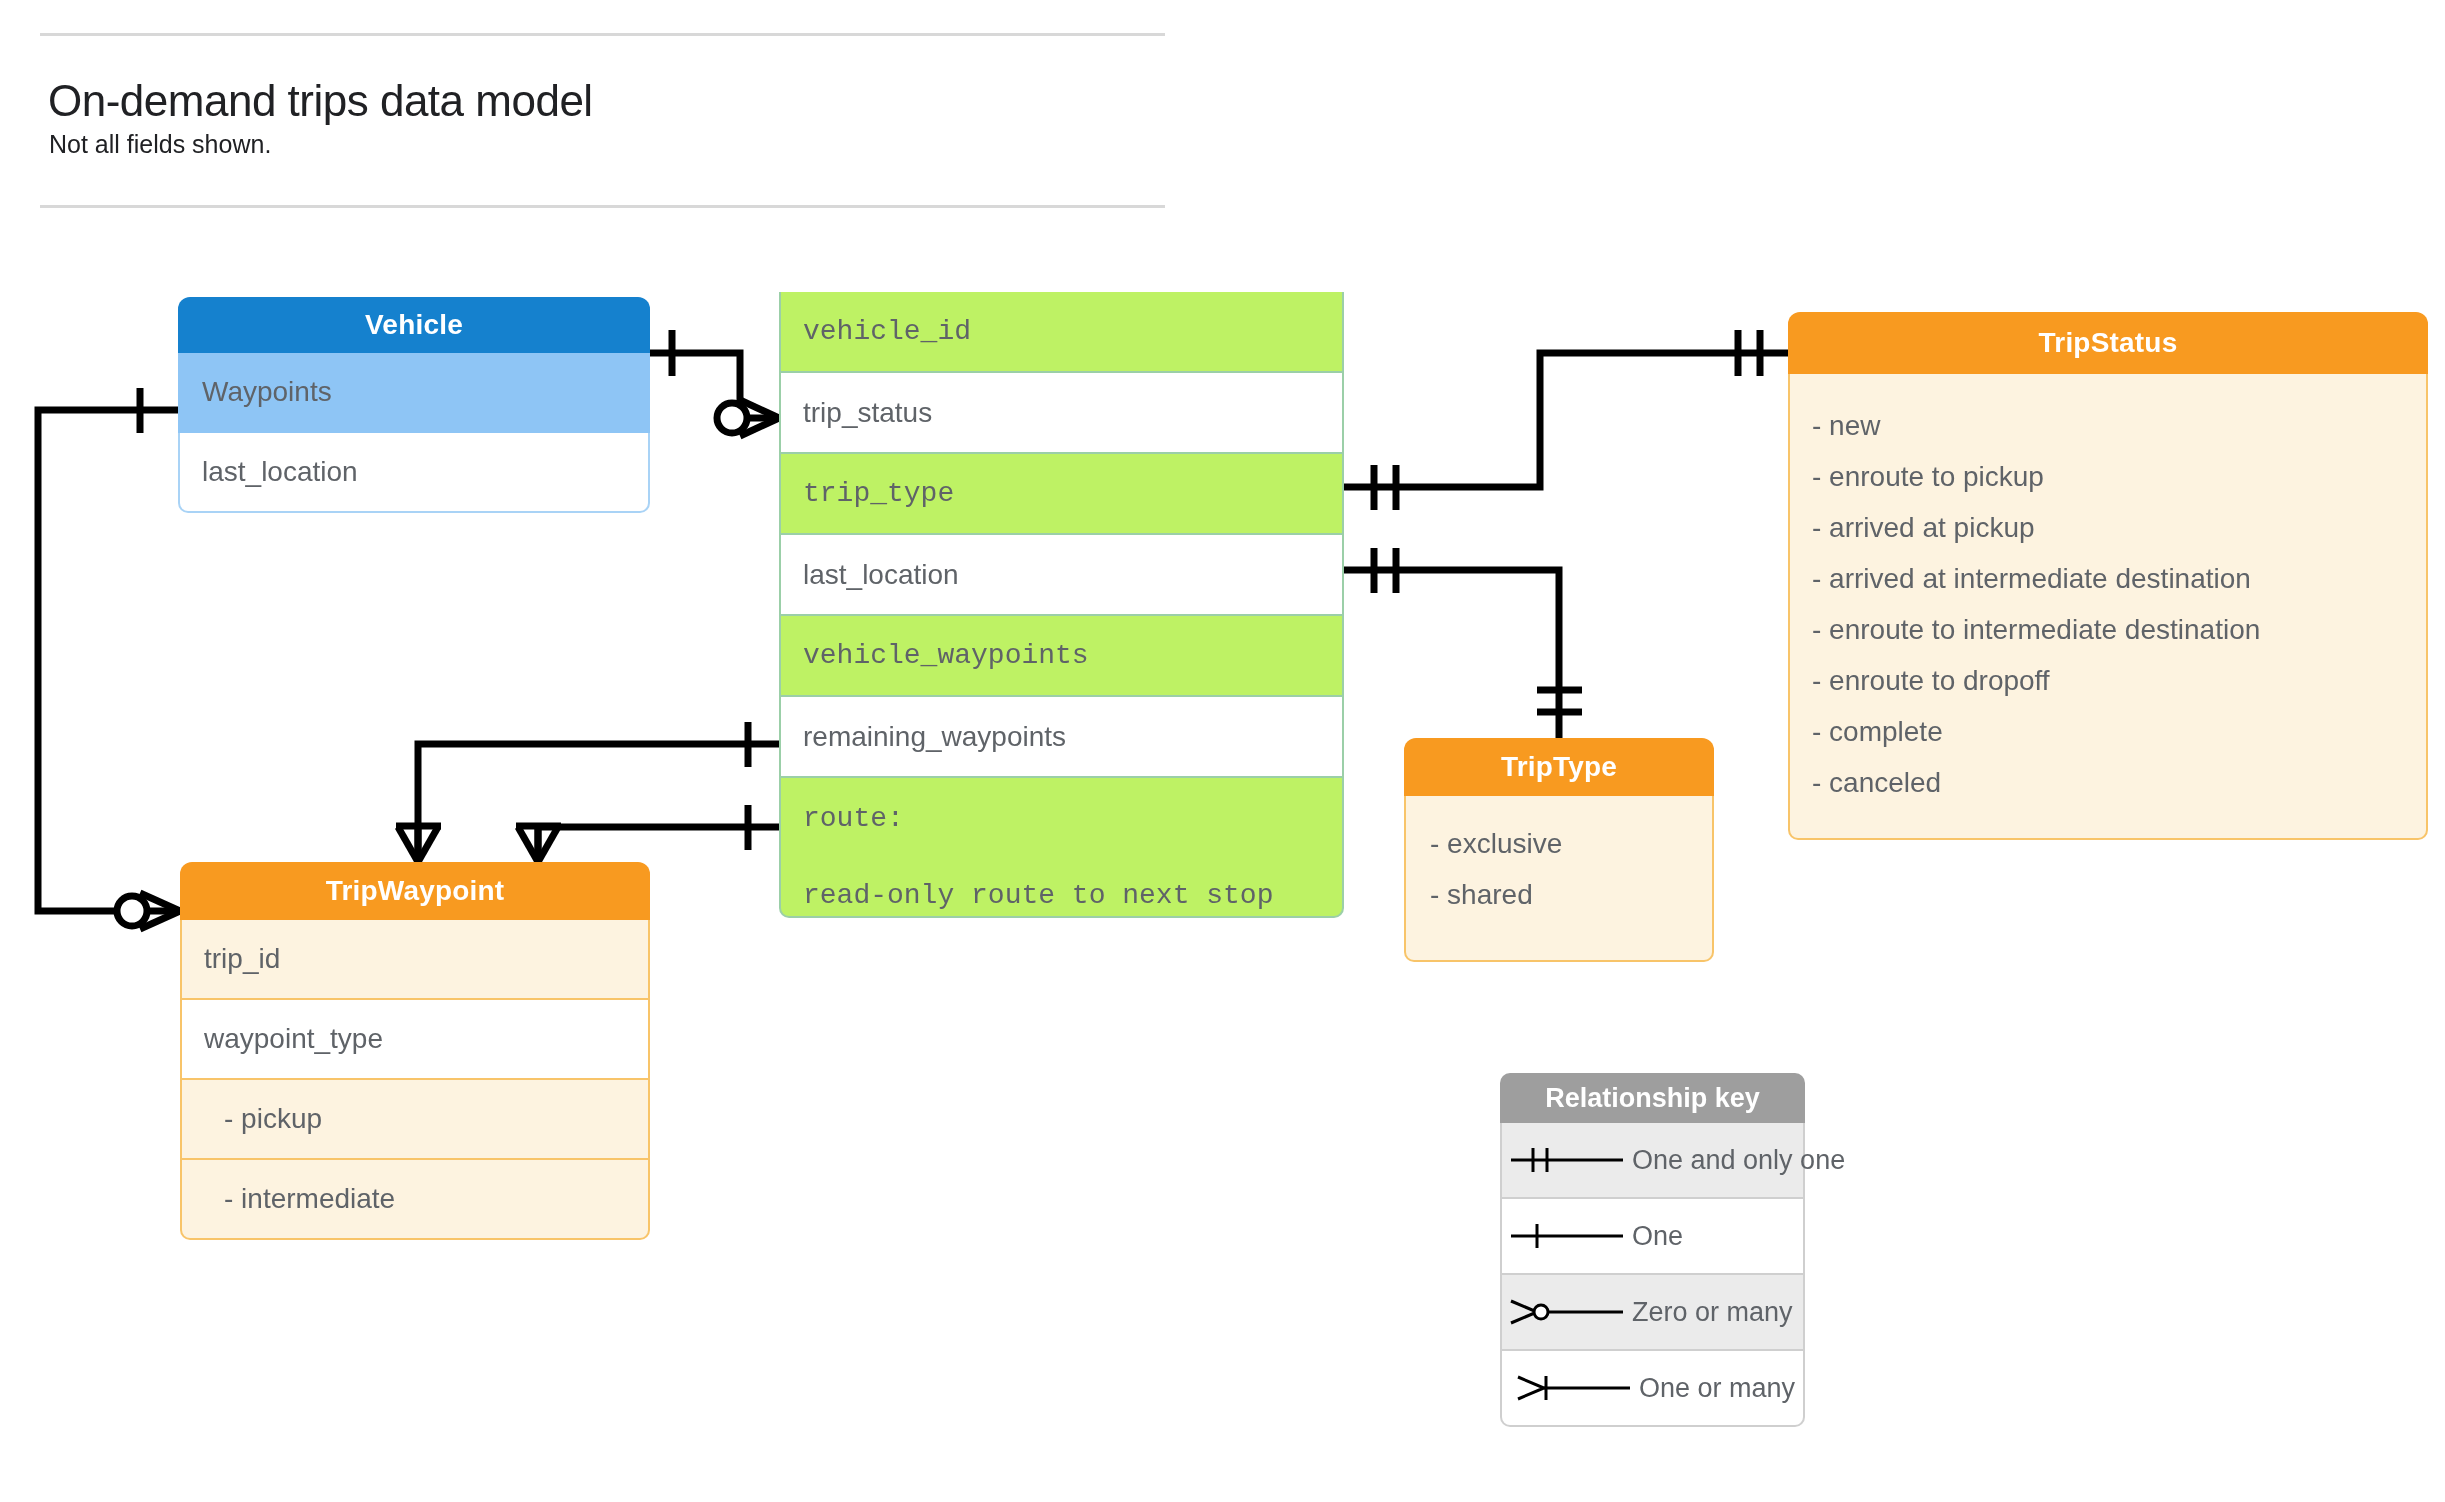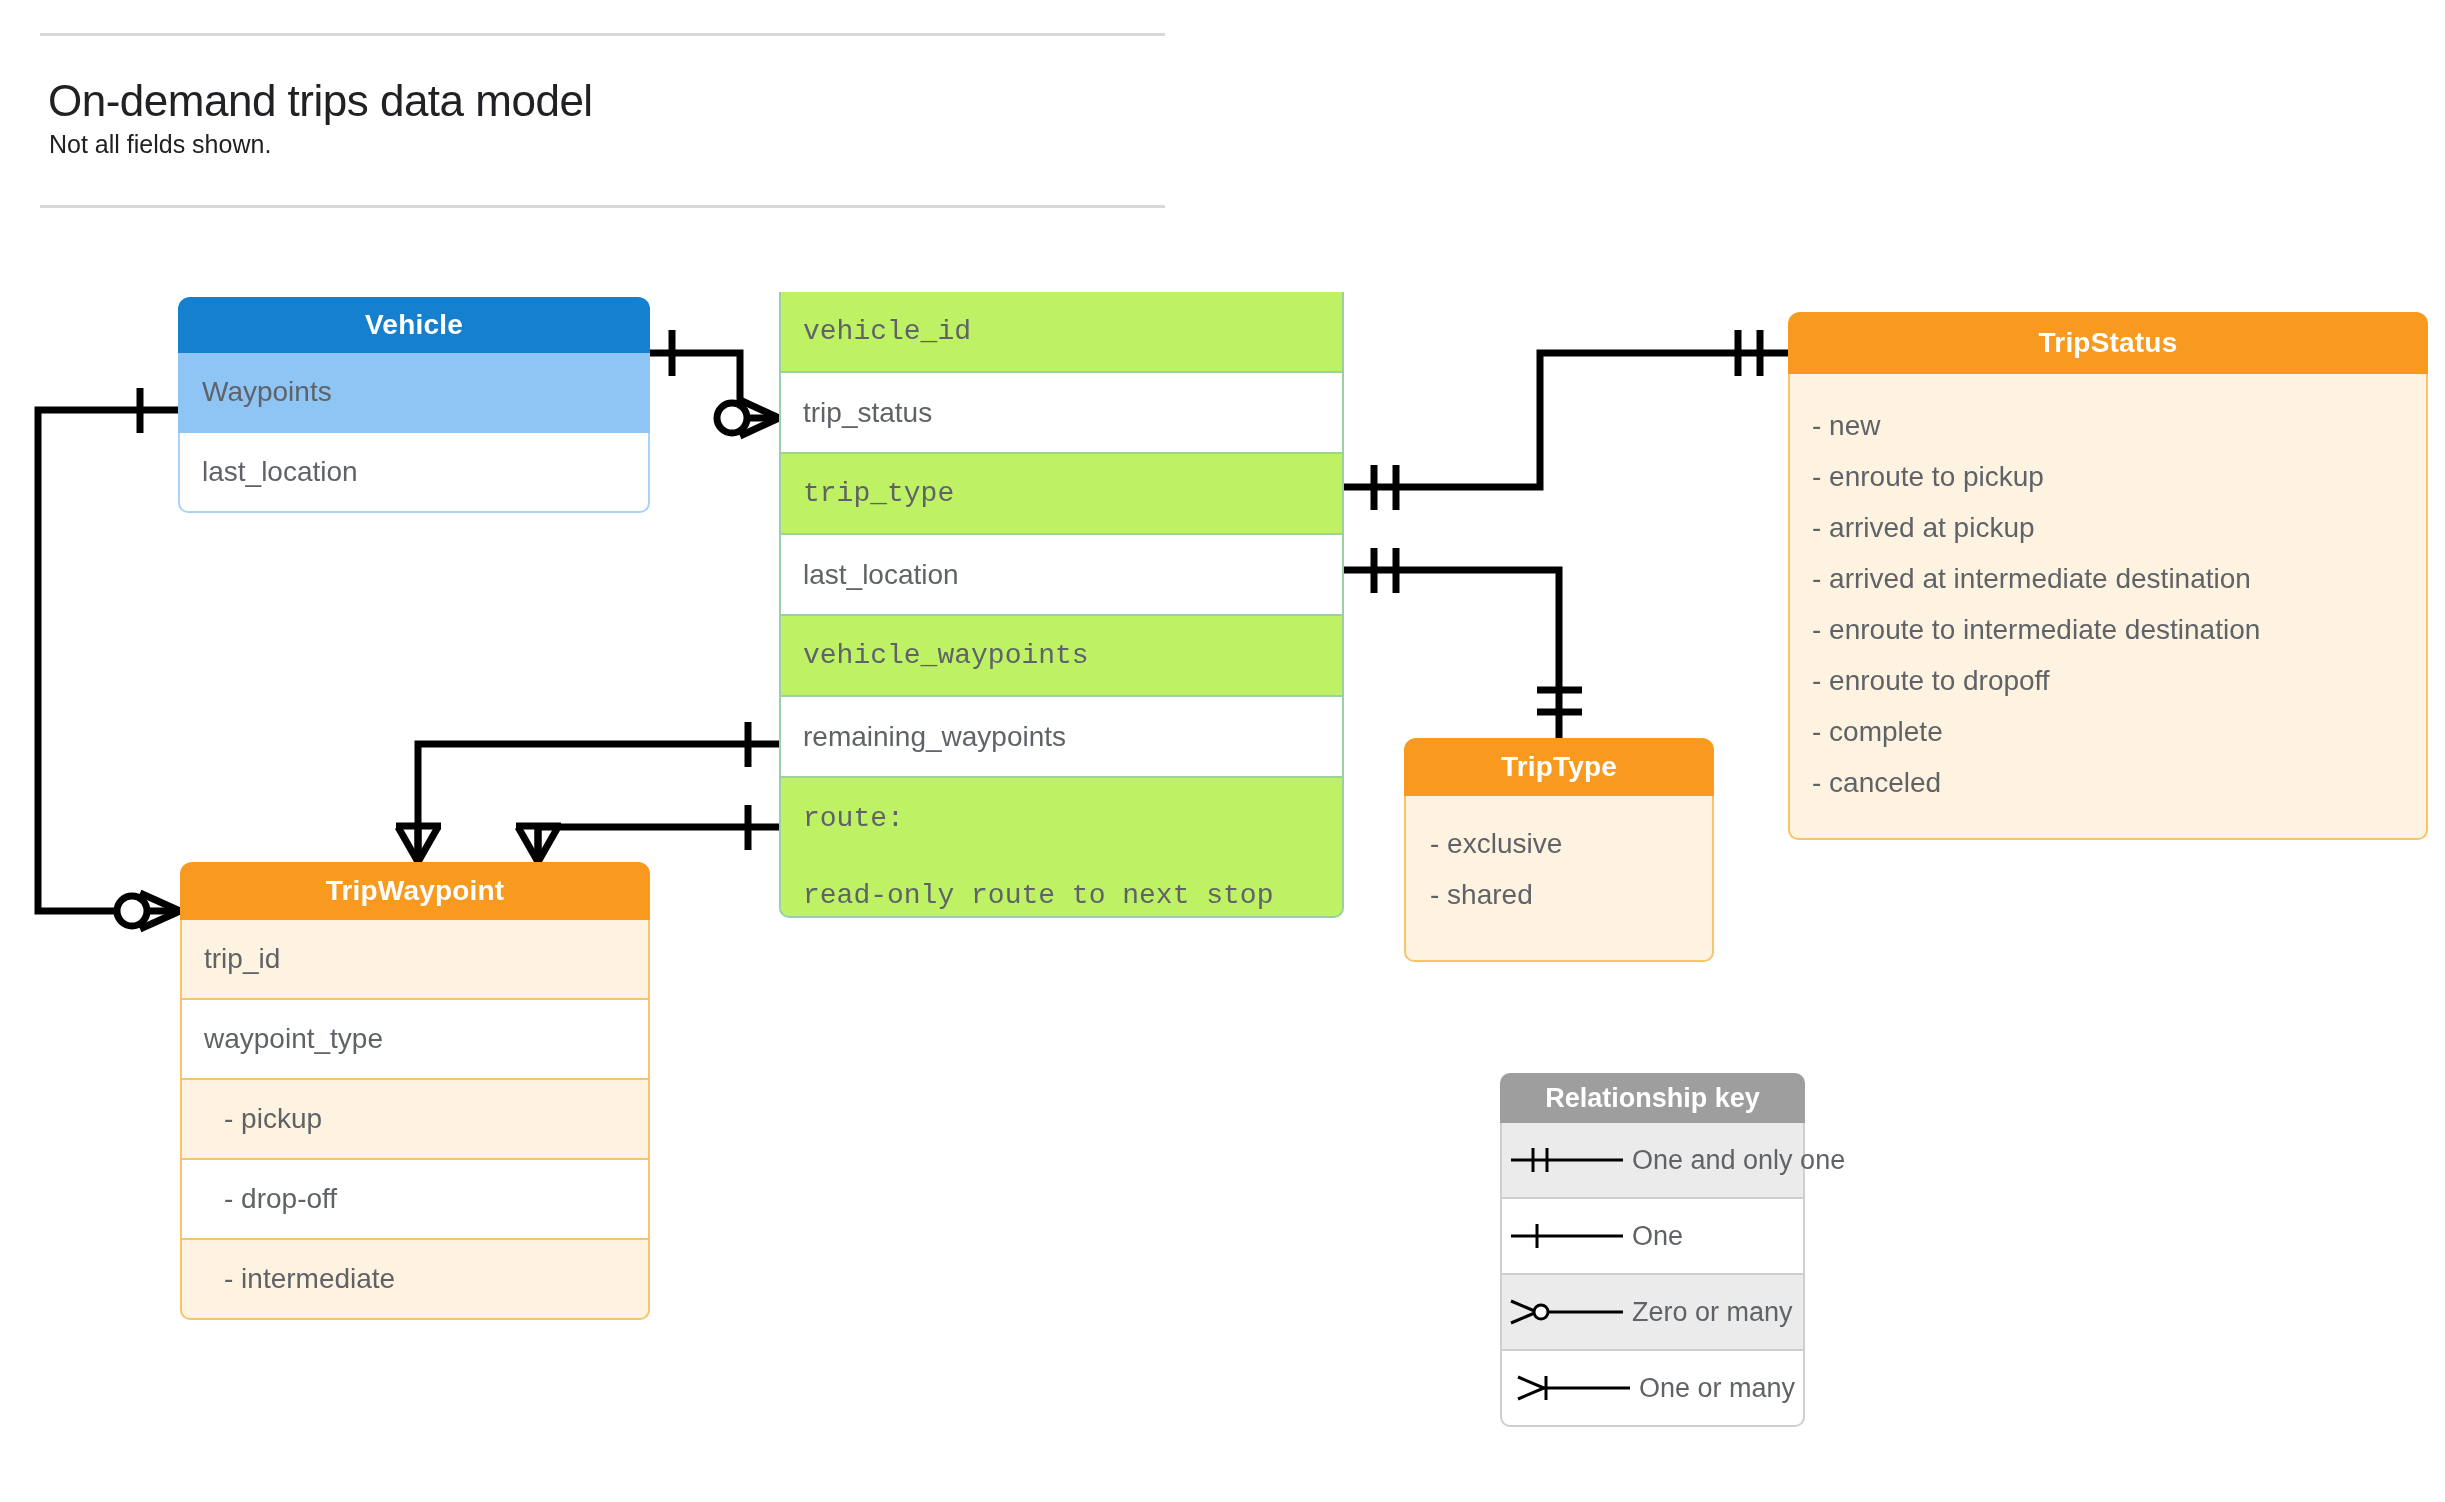--- a/index.html
+++ b/index.html
@@ -230,21 +230,20 @@
       <div>- shared</div>
     </div>
   </div>
 
   <div class="entity" id="entity-tripwaypoint">
     <div class="ehead">TripWaypoint</div>
     <div class="ebody">
       <div class="row alt">trip_id</div>
       <div class="row plain">waypoint_type</div>
       <div class="row alt ind">-  pickup</div>
-      <div class="row plain ind">-  drop-off</div>
       <div class="row alt ind last">-  intermediate</div>
     </div>
   </div>
 
   <div id="relationship-key">
     <div class="khead">Relationship key</div>
 
     <div class="krow alt">
       <div class="ksym">
         <svg width="120" height="40" viewBox="0 0 120 40" xmlns="http://www.w3.org/2000/svg">

